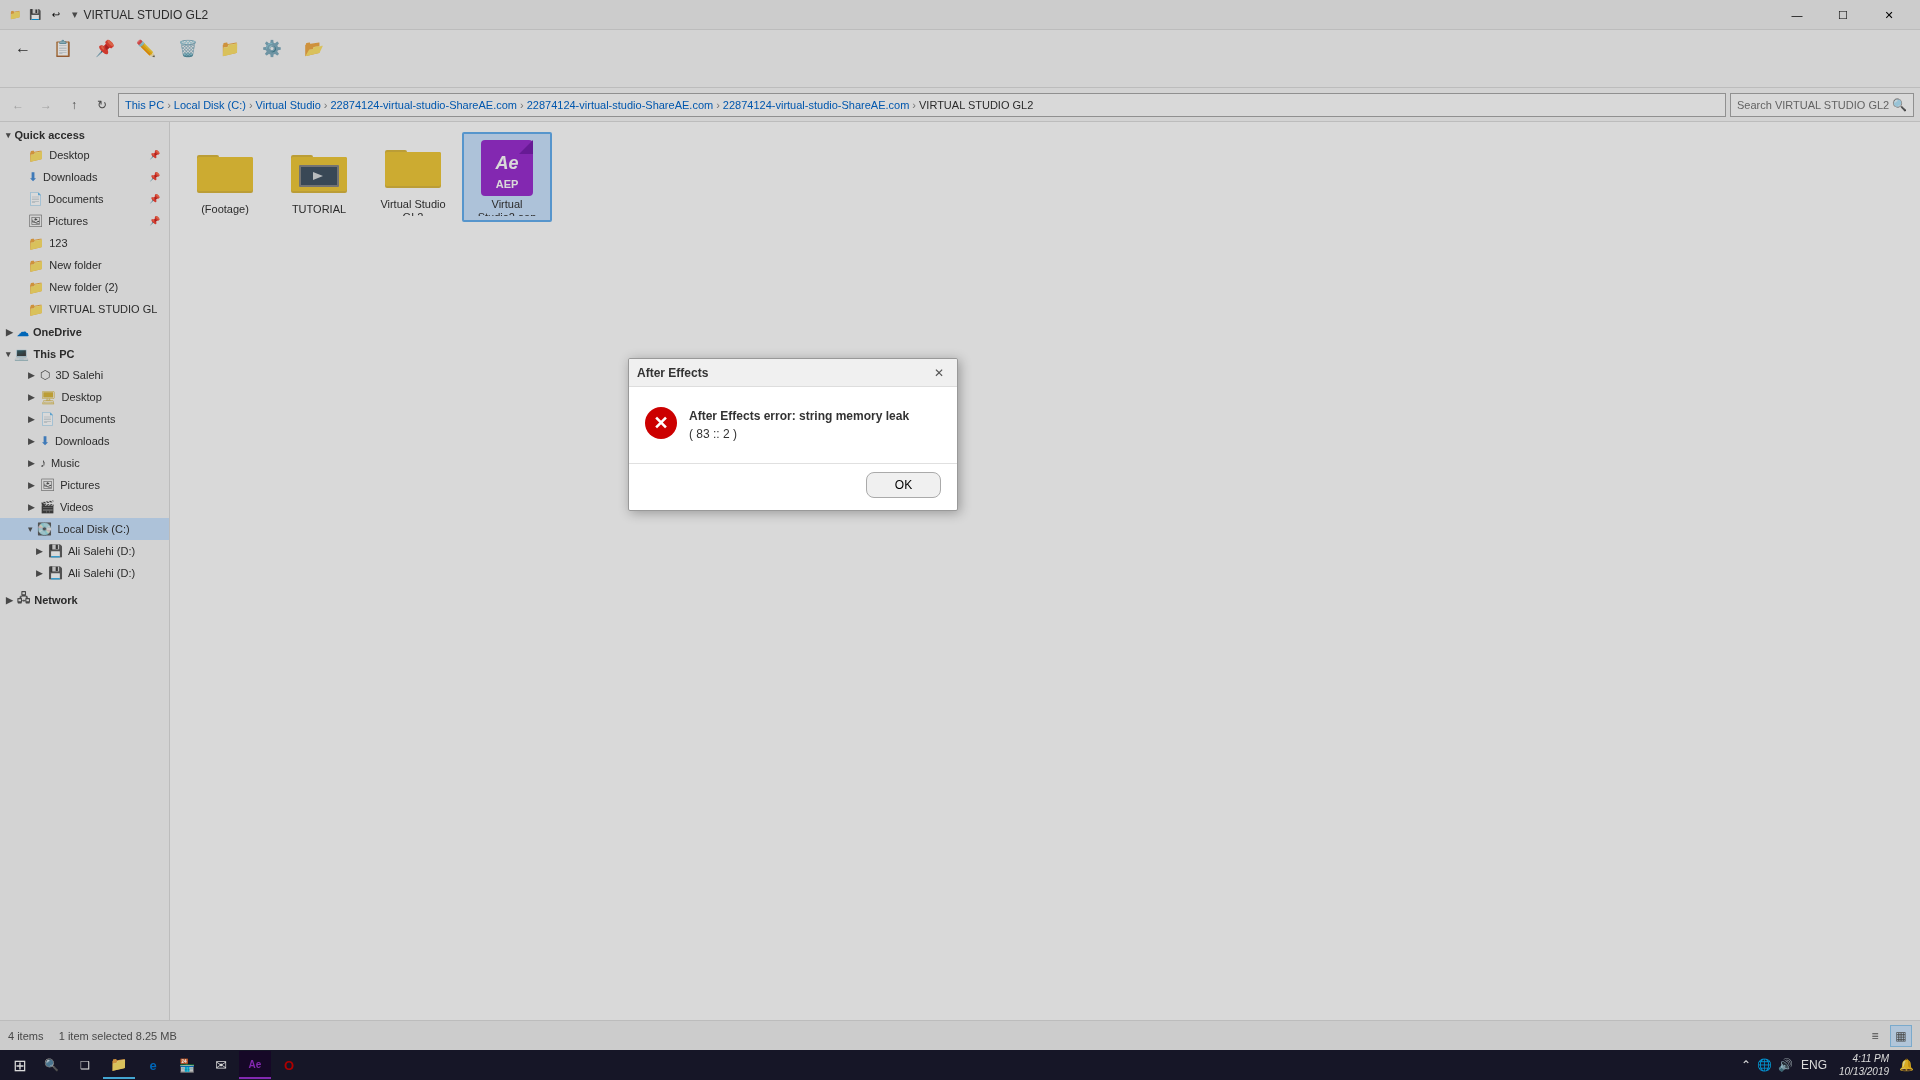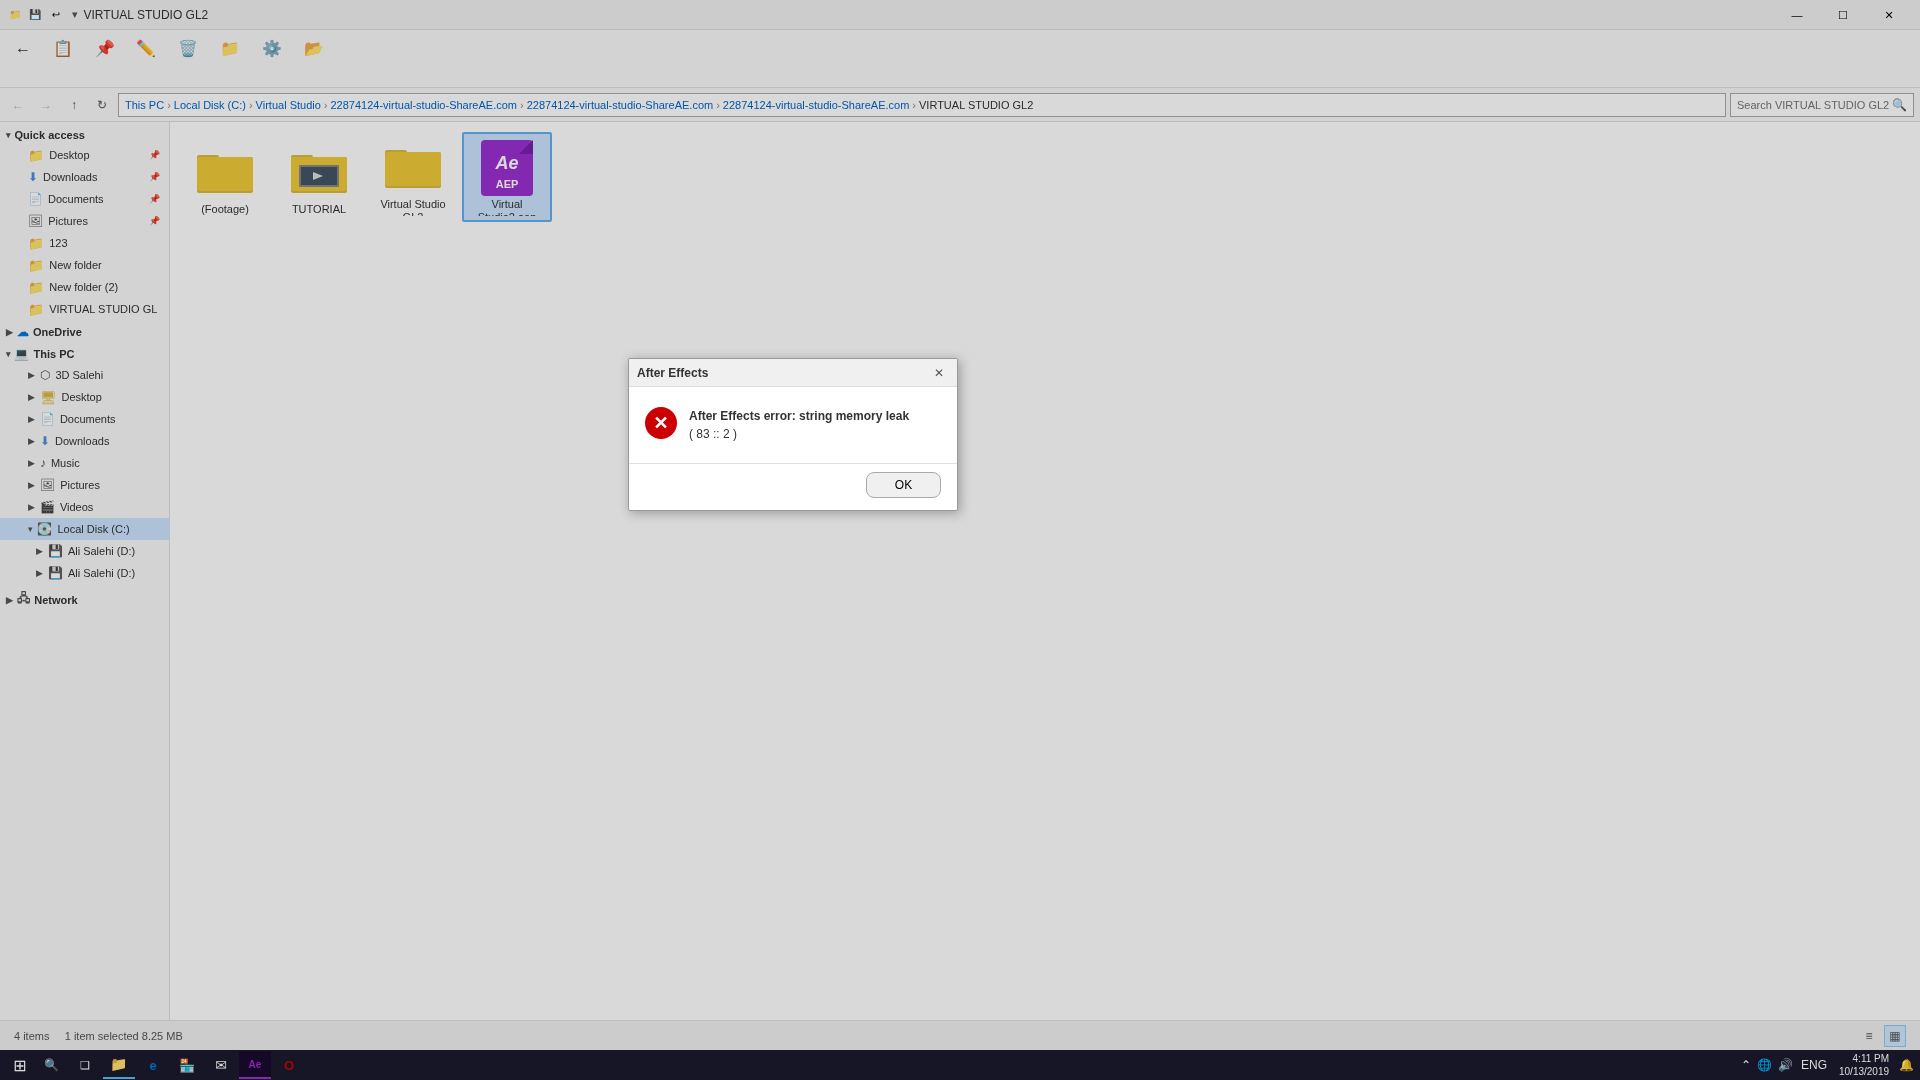--- a/index.html
+++ b/index.html
@@ -274,21 +274,21 @@
     }
 
     
     .status-bar {
       height: 30px;
       background: #f0f0f0;
       border-top: 1px solid #ddd;
       display: flex;
       align-items: center;
       justify-content: space-between;
-      padding: 0 14px;
+      padding: 0 8px;
       font-size: 11px;
       color: #555;
       position: absolute;
       bottom: 30px;
       left: 0;
       right: 0;
       margin-top: 36px;
     }
     .status-right {
       display: flex;
@@ -344,20 +344,21 @@
       gap: 2px;
       color: white;
       font-size: 10px;
     }
     .tray-icon { font-size: 12px; padding: 0 2px; }
     .tray-time {
       text-align: right;
       padding: 0 6px;
       font-size: 10px;
       line-height: 1.3;
+      font-style: italic;
     }
     .tray-lang { padding: 0 4px; font-size: 12px; text-align: right; }
 
     
     .dialog-overlay {
       position: absolute;
       top: 0; left: 0; right: 0; bottom: 0;
       background: rgba(0,0,0,0.15);
       display: flex;
       align-items: center;

